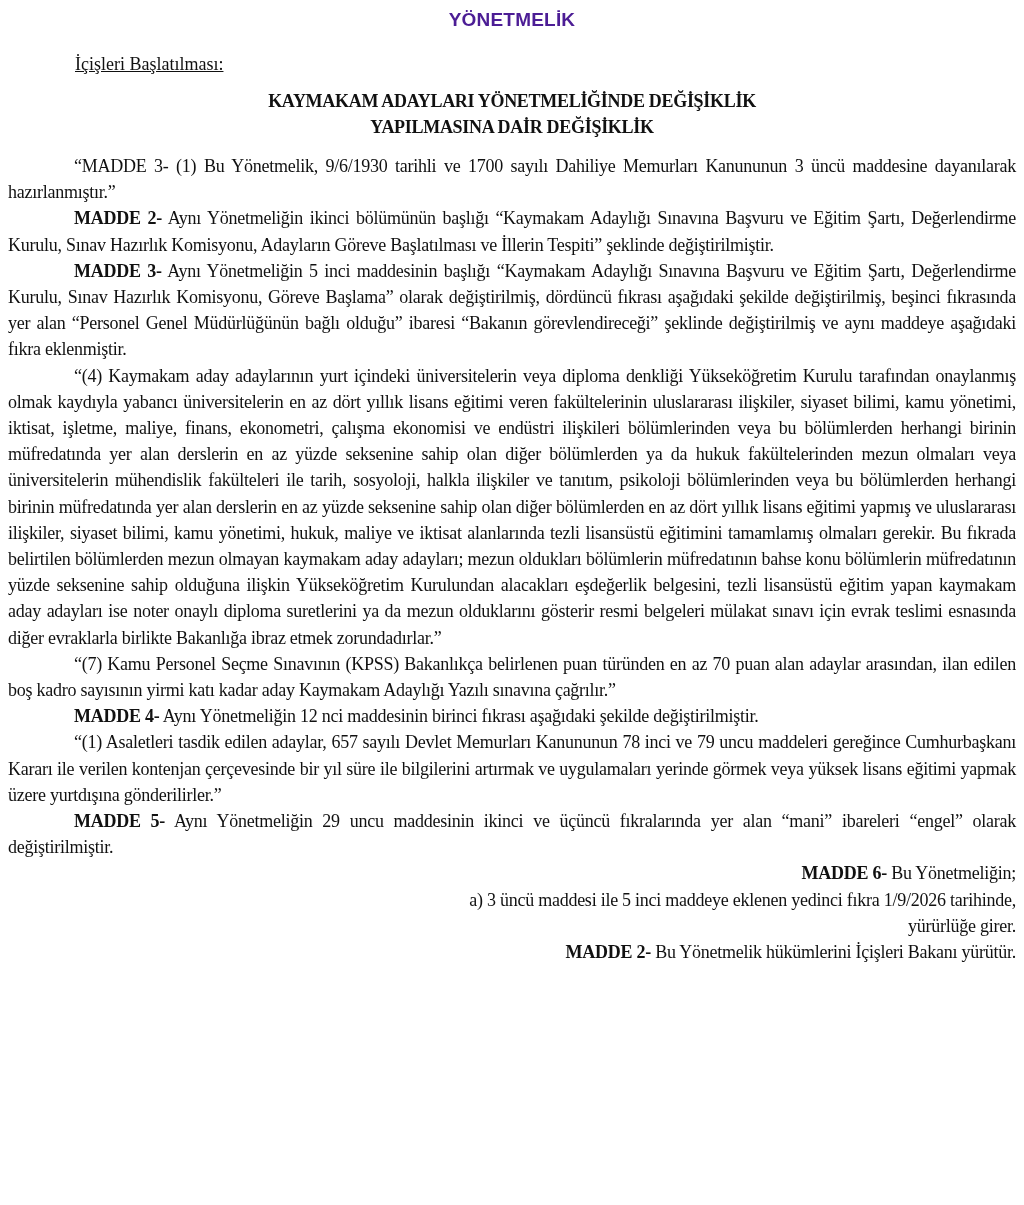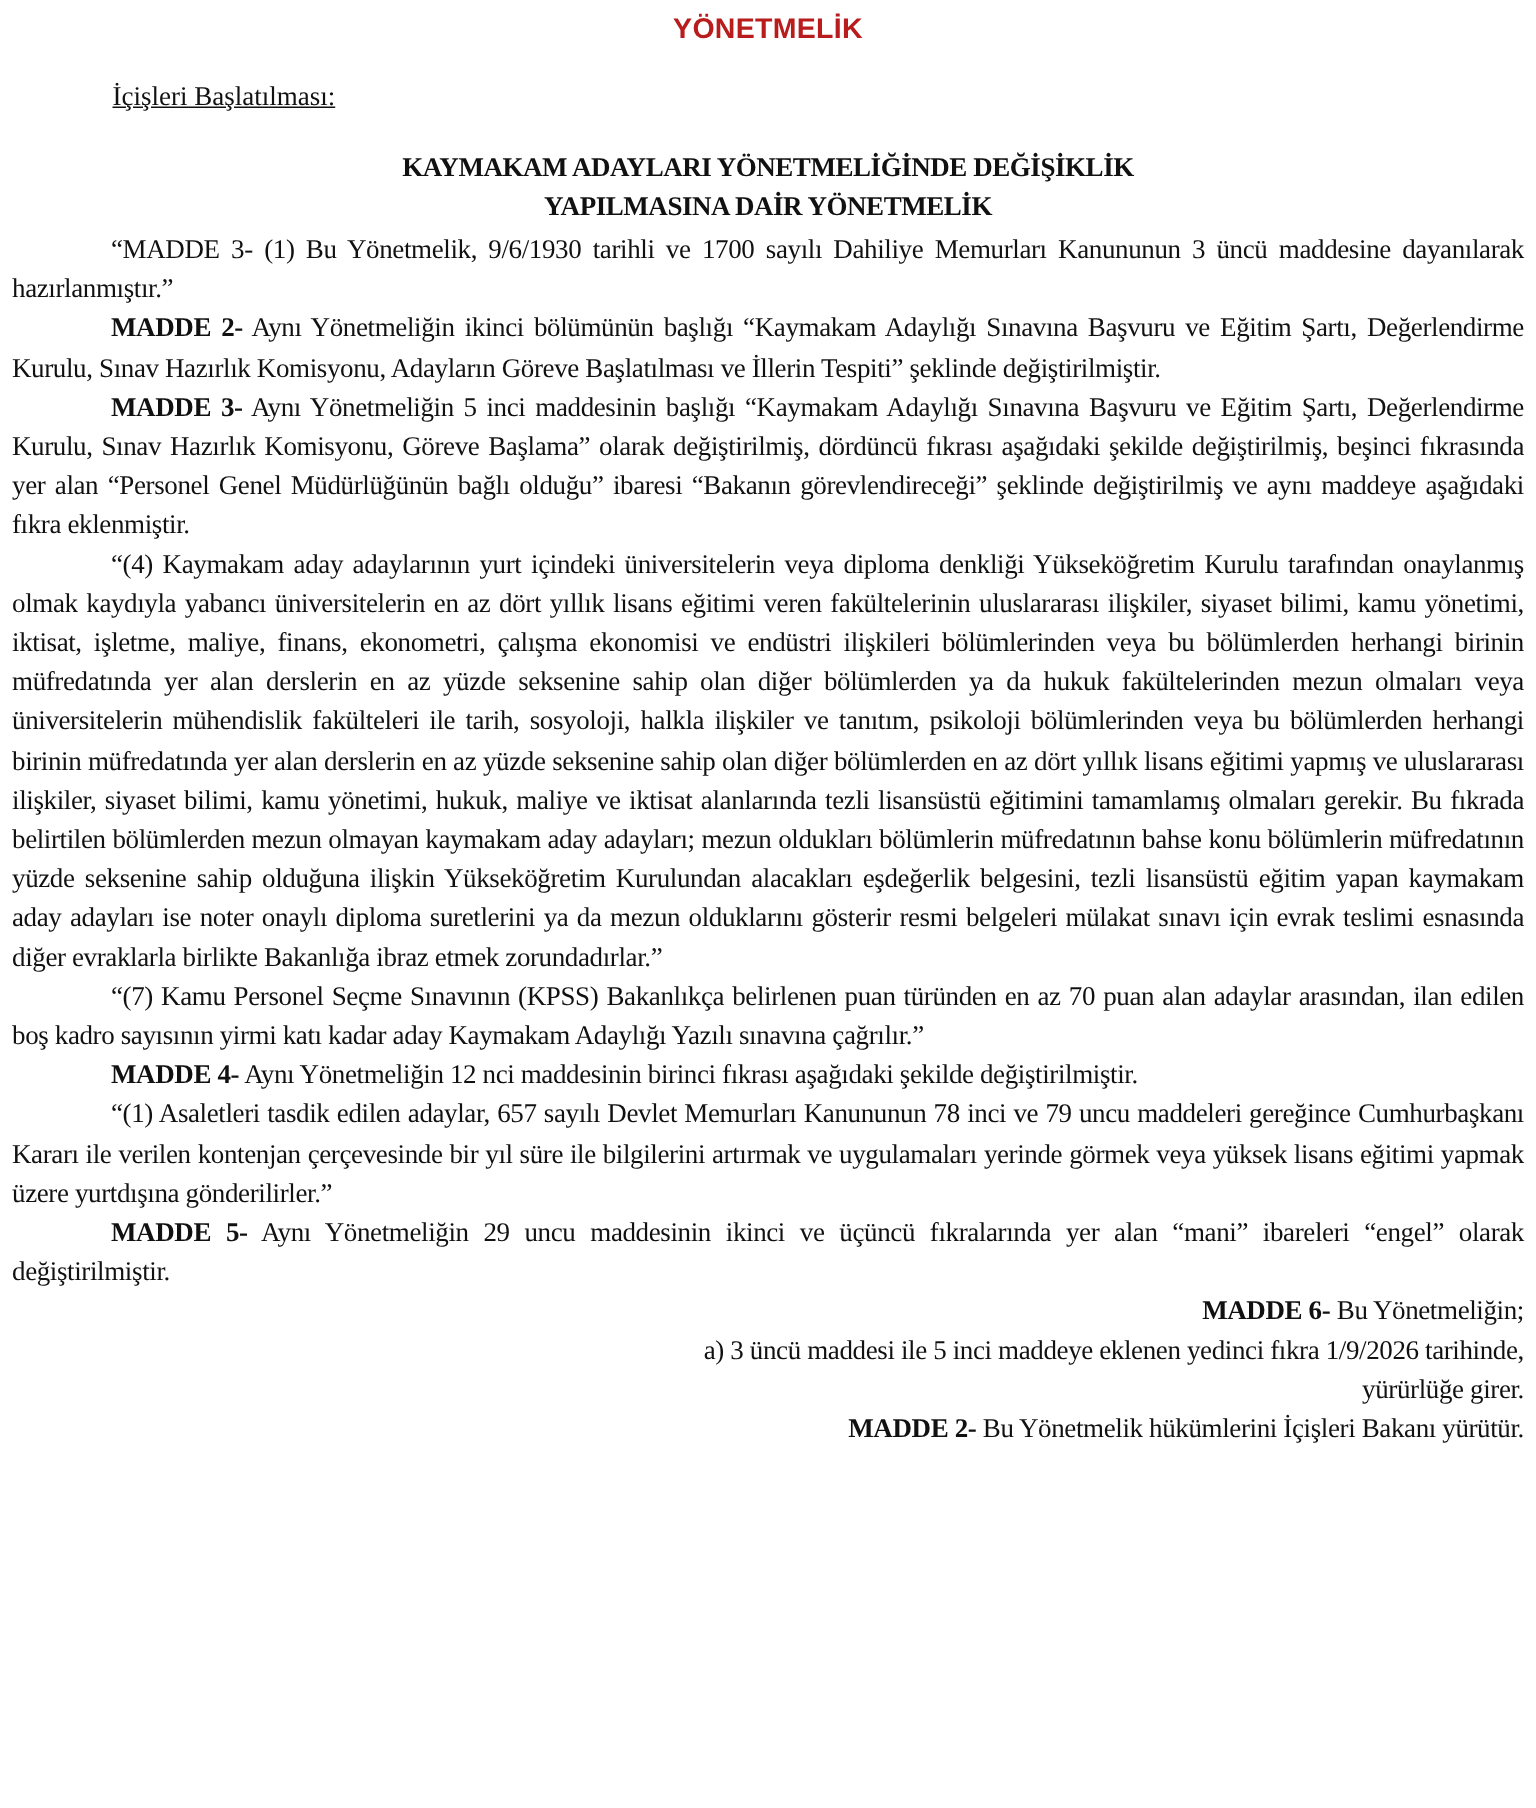--- a/index.html
+++ b/index.html
@@ -37,21 +37,21 @@
     .ministry {
       position: absolute;
       left: 75px;
       top: 54px;
       font-size: 18px;
       text-decoration: underline;
       margin: 0;
     }
     .reg-title {
       position: absolute;
-      top: 99px;
+      top: 89px;
       left: 0;
       width: 1024px;
       text-align: center;
       font-weight: bold;
       font-size: 18px;
       line-height: 25.5px;
       margin: 0;
       letter-spacing: -0.3px;
     }
     .body {
@@ -75,27 +75,27 @@
     }
     .bold {
       font-weight: bold;
     }
   </style>
 </head>
 <body>
 
 <div class="page">
 
-  <h1 class="doc-header" style="color: #b91c1c;">YÖNETMELİK</h1>
+  <h1 class="doc-header" style="color: #4c1d95;">YÖNETMELİK</h1>
 
   <p class="ministry">İçişleri Başlatılması:</p>
 
   <div class="reg-title">
     <div>KAYMAKAM ADAYLARI YÖNETMELİĞİNDE DEĞİŞİKLİK</div>
-    <div>YAPILMASINA DAİR YÖNETMELİK</div>
+    <div>YAPILMASINA DAİR DEĞİŞİKLİK</div>
   </div>
 
   <div class="body">
 
     <p class="para">“MADDE 3- (1) Bu Yönetmelik, 9/6/1930 tarihli ve 1700 sayılı Dahiliye Memurları Kanununun 3 üncü maddesine dayanılarak hazırlanmıştır.”</p>
 
     <p class="para"><span class="bold">MADDE 2-</span><span> Aynı Yönetmeliğin ikinci bölümünün başlığı “Kaymakam Adaylığı Sınavına Başvuru ve Eğitim Şartı, Değerlendirme Kurulu, Sınav Hazırlık Komisyonu, Adayların Göreve Başlatılması ve İllerin Tespiti” şeklinde değiştirilmiştir.</span></p>
 
     <p class="para"><span class="bold">MADDE 3-</span><span> Aynı Yönetmeliğin 5 inci  maddesinin başlığı “Kaymakam Adaylığı Sınavına Başvuru ve Eğitim Şartı, Değerlendirme Kurulu, Sınav Hazırlık Komisyonu, Göreve Başlama” olarak değiştirilmiş, dördüncü fıkrası aşağıdaki şekilde değiştirilmiş, beşinci fıkrasında yer alan “Personel Genel Müdürlüğünün bağlı olduğu” ibaresi “Bakanın görevlendireceği” şeklinde değiştirilmiş ve aynı maddeye aşağıdaki fıkra eklenmiştir.</span></p>
     <p class="para">“(4) Kaymakam aday adaylarının yurt içindeki üniversitelerin veya diploma denkliği Yükseköğretim Kurulu tarafından onaylanmış olmak kaydıyla yabancı üniversitelerin en az dört yıllık lisans eğitimi veren fakültelerinin uluslararası ilişkiler, siyaset bilimi, kamu yönetimi, iktisat, işletme, maliye, finans, ekonometri, çalışma ekonomisi ve endüstri ilişkileri bölümlerinden veya bu bölümlerden herhangi birinin müfredatında yer alan derslerin en az yüzde seksenine sahip olan diğer bölümlerden ya da hukuk fakültelerinden mezun olmaları veya üniversitelerin mühendislik fakülteleri ile tarih, sosyoloji, halkla ilişkiler ve tanıtım, psikoloji bölümlerinden veya bu bölümlerden herhangi birinin müfredatında yer alan derslerin en az yüzde seksenine sahip olan diğer bölümlerden en az dört yıllık lisans eğitimi yapmış ve uluslararası ilişkiler, siyaset bilimi, kamu yönetimi, hukuk, maliye ve iktisat alanlarında tezli lisansüstü eğitimini tamamlamış olmaları gerekir. Bu fıkrada belirtilen bölümlerden mezun olmayan kaymakam aday adayları; mezun oldukları bölümlerin müfredatının bahse konu bölümlerin müfredatının yüzde seksenine sahip olduğuna ilişkin Yükseköğretim Kurulundan alacakları eşdeğerlik belgesini, tezli lisansüstü eğitim yapan kaymakam aday adayları ise noter onaylı diploma suretlerini ya da mezun olduklarını gösterir resmi belgeleri mülakat sınavı için evrak teslimi esnasında diğer evraklarla birlikte Bakanlığa ibraz etmek zorundadırlar.”</p>

